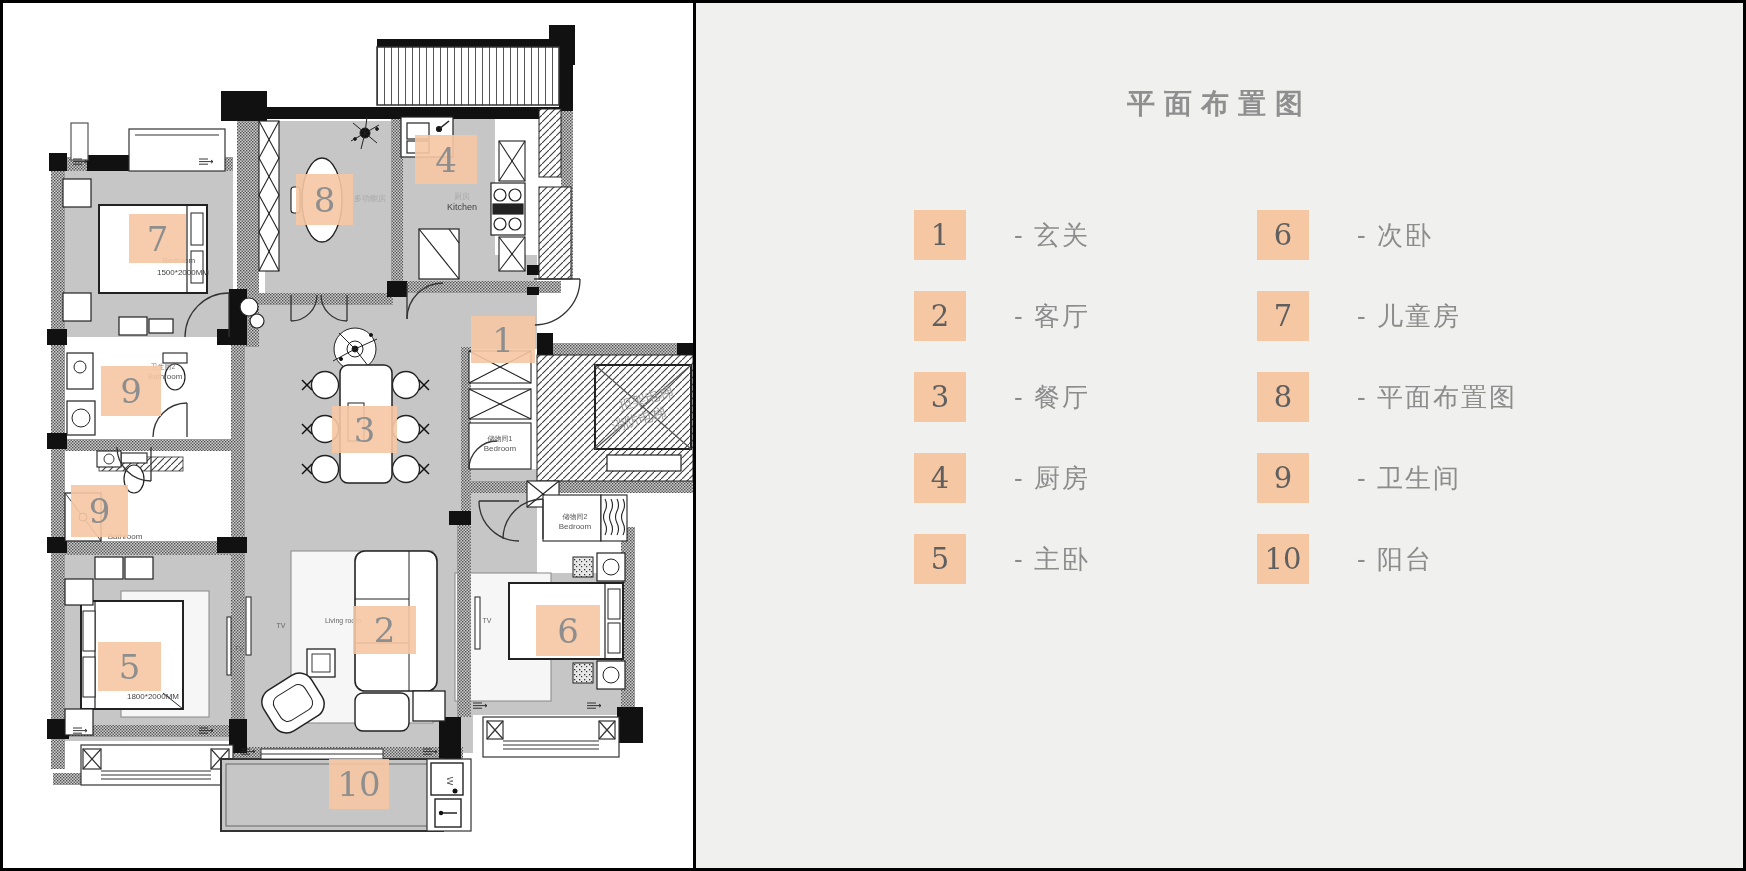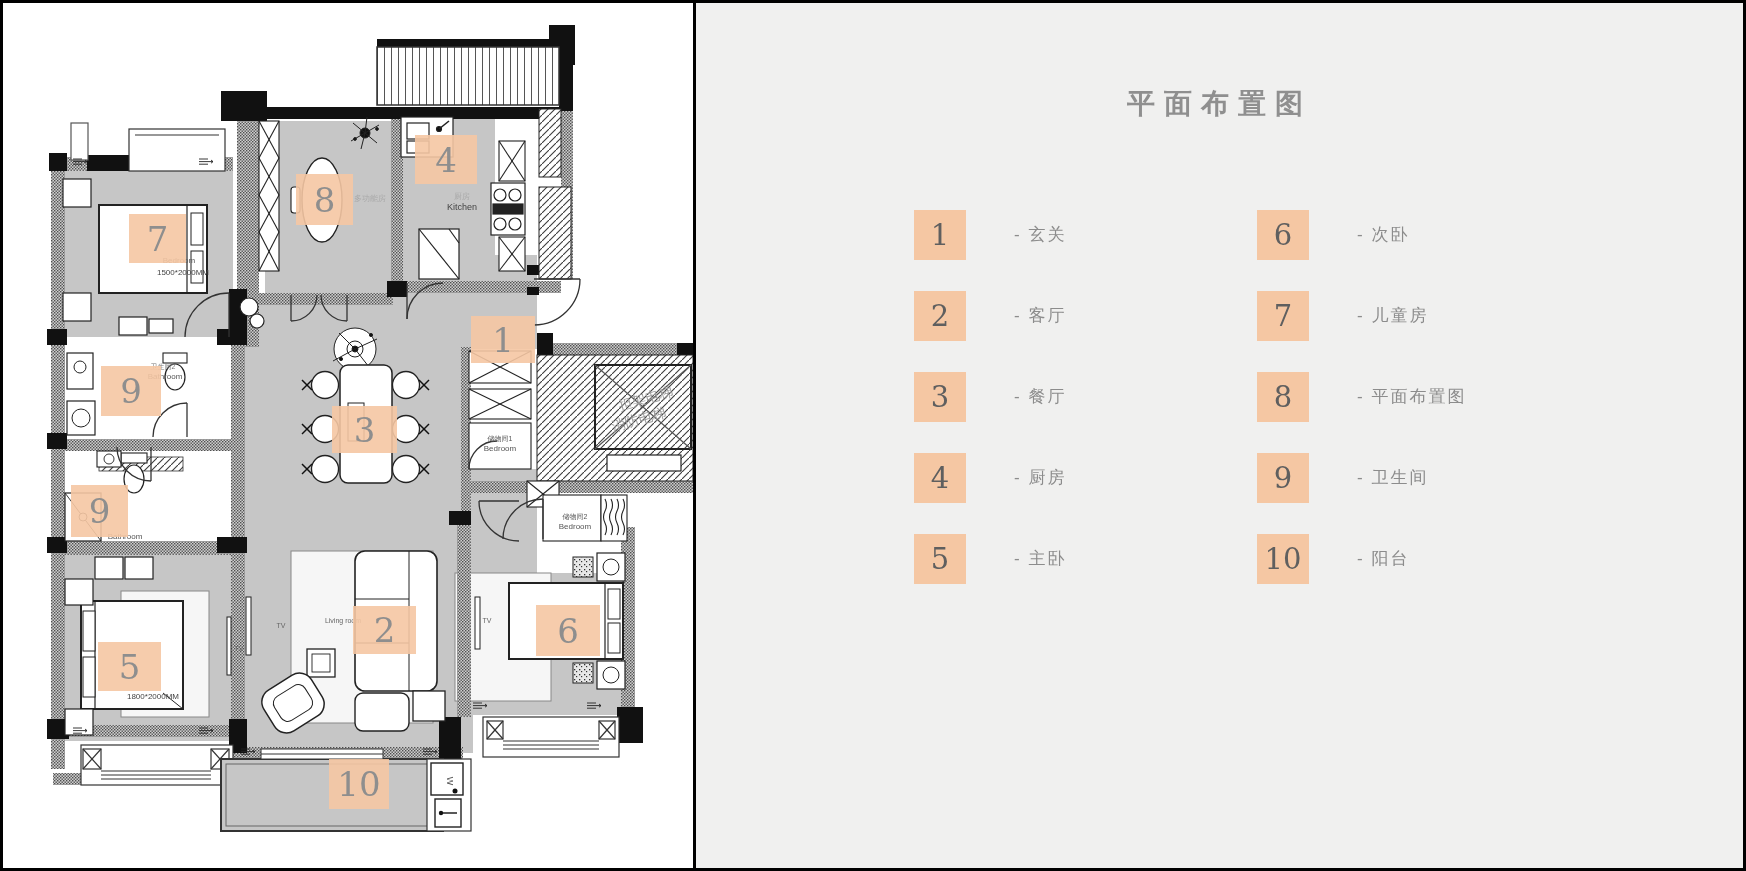--- a/index.html
+++ b/index.html
@@ -9,21 +9,21 @@
   .plan-panel svg{position:absolute;left:0;top:0;}
   .legend-panel{position:absolute;left:693px;top:0;right:0;height:865px;background:#f0f0ef;}
   .legend-title{position:absolute;top:82px;left:0;width:100%;text-align:center;font-size:28px;font-weight:bold;
                 color:#8f8f8f;letter-spacing:9px;font-family:Liberation Serif, serif;}
   .legend-col{position:absolute;top:0;}
   .legend-col.c1{left:218px;}
   .legend-col.c2{left:561px;}
   .legend-row{position:absolute;height:50px;width:420px;}
   .legend-badge{position:absolute;left:0;top:0;width:52px;height:50px;background:#f5c7a3;color:#5f5f5f;
                 font-family:"DejaVu Serif","Liberation Serif",serif;font-size:29px;text-align:center;line-height:50px;}
-  .legend-label{position:absolute;left:100px;top:0;height:50px;line-height:50px;font-size:17px;color:#8c8c8c;letter-spacing:2px;white-space:nowrap;}
+  .legend-label{position:absolute;left:100px;top:0;height:50px;line-height:50px;font-size:26px;color:#8c8c8c;letter-spacing:2px;white-space:nowrap;}
   text{font-family:"Liberation Sans","DejaVu Sans",sans-serif;}
   .badge-num{font-family:"DejaVu Serif","Liberation Serif",serif;}
 </style>
 </head>
 <body>
 
 <div class="page">
 
   <div class="plan-panel">
     <svg width="690" height="865" viewBox="0 0 690 865">

